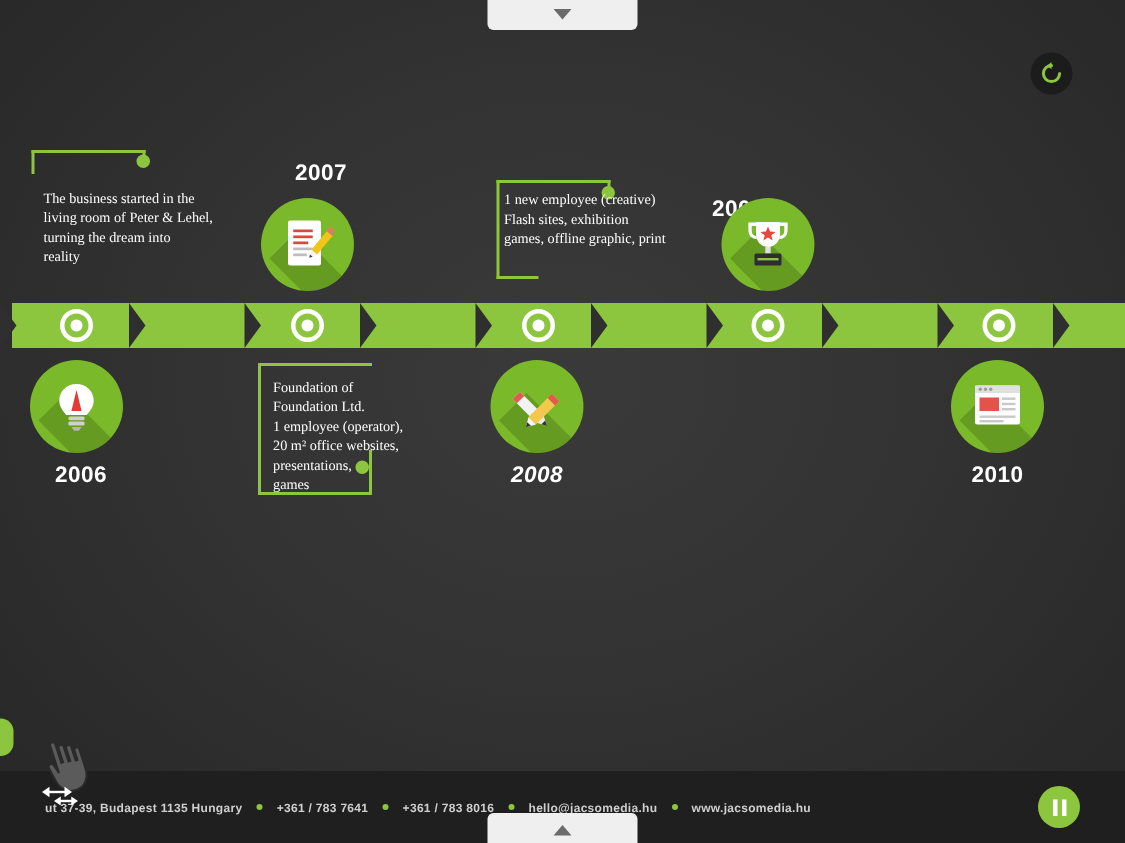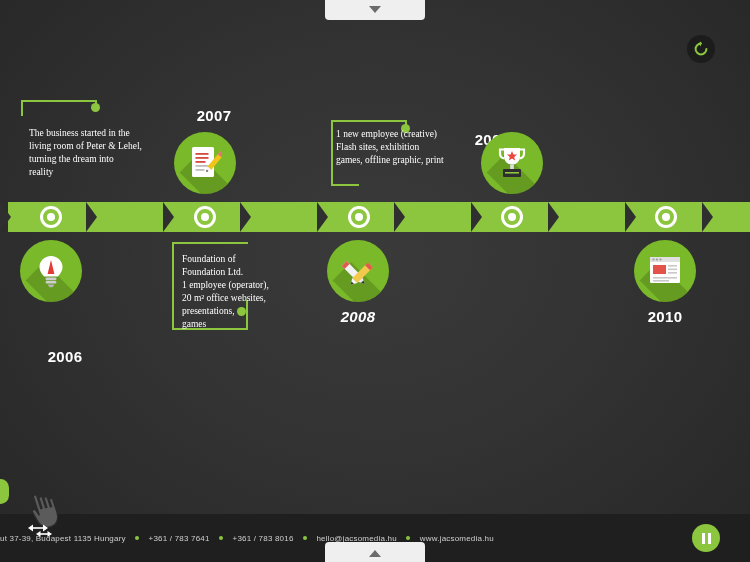--- a/index.html
+++ b/index.html
@@ -142,20 +142,22 @@
     width: 750px; height: 48px;
     background: #1f1f1f;
     display: flex;
     align-items: center;
   }
   #footer-text {
     color: #cfcfcf;
     font-size: 8px;
     letter-spacing: .2px;
     white-space: nowrap;
+    margin-left: 30px;
+    font-weight: bold;
   }
   .fdot {
     display: inline-block;
     width: 4px; height: 4px;
     border-radius: 50%;
     background: #8cc63e;
     margin: 0 7px 1px 7px;
     vertical-align: middle;
   }
   #pause-btn {
@@ -238,21 +240,21 @@
     <div class="glyph">
       <svg width="30" height="34" viewBox="0 0 30 34">
         <path d="M15 2 C8.4 2 3.5 7 3.5 13 C3.5 17.4 6.2 20.2 8.2 22.6 L21.8 22.6 C23.8 20.2 26.5 17.4 26.5 13 C26.5 7 21.6 2 15 2 Z" fill="#ffffff"></path>
         <rect x="9.6" y="23.6" width="10.8" height="2.6" rx="1" fill="#cfcfcf"></rect>
         <rect x="9.6" y="27" width="10.8" height="2.6" rx="1" fill="#cfcfcf"></rect>
         <path d="M11.6 30.6 L18.4 30.6 L16.6 33.2 L13.4 33.2 Z" fill="#b5b5b5"></path>
         <path d="M15 6 L18.4 20 L11.6 20 Z" fill="#e23a34"></path>
       </svg>
     </div>
   </div>
-  <div class="year-label" style="left:25px; top:308px;margin-top:40px;">2006</div>
+  <div class="year-label" style="left:14px; top:308px;">2006</div>
 
   <div class="bracket" style="left:21px; top:100px; width:76px; height:0; border-width:2px 0 0 0;"></div>
   <div class="bracket" style="left:21px; top:100px; width:0; height:16px; border-width:0 0 0 2px;"></div>
   <div class="bracket" style="left:95px; top:100px; width:0; height:8px; border-width:0 0 0 2px;"></div>
   <div class="dot" style="left:91px; top:103px;"></div>
   <div class="callout" style="left:29px; top:127px; width:130px;">
     <div>The business started in the</div>
     <div>living room of Peter &amp; Lehel,</div>
     <div>turning the dream into</div>
     <div>reality</div>

